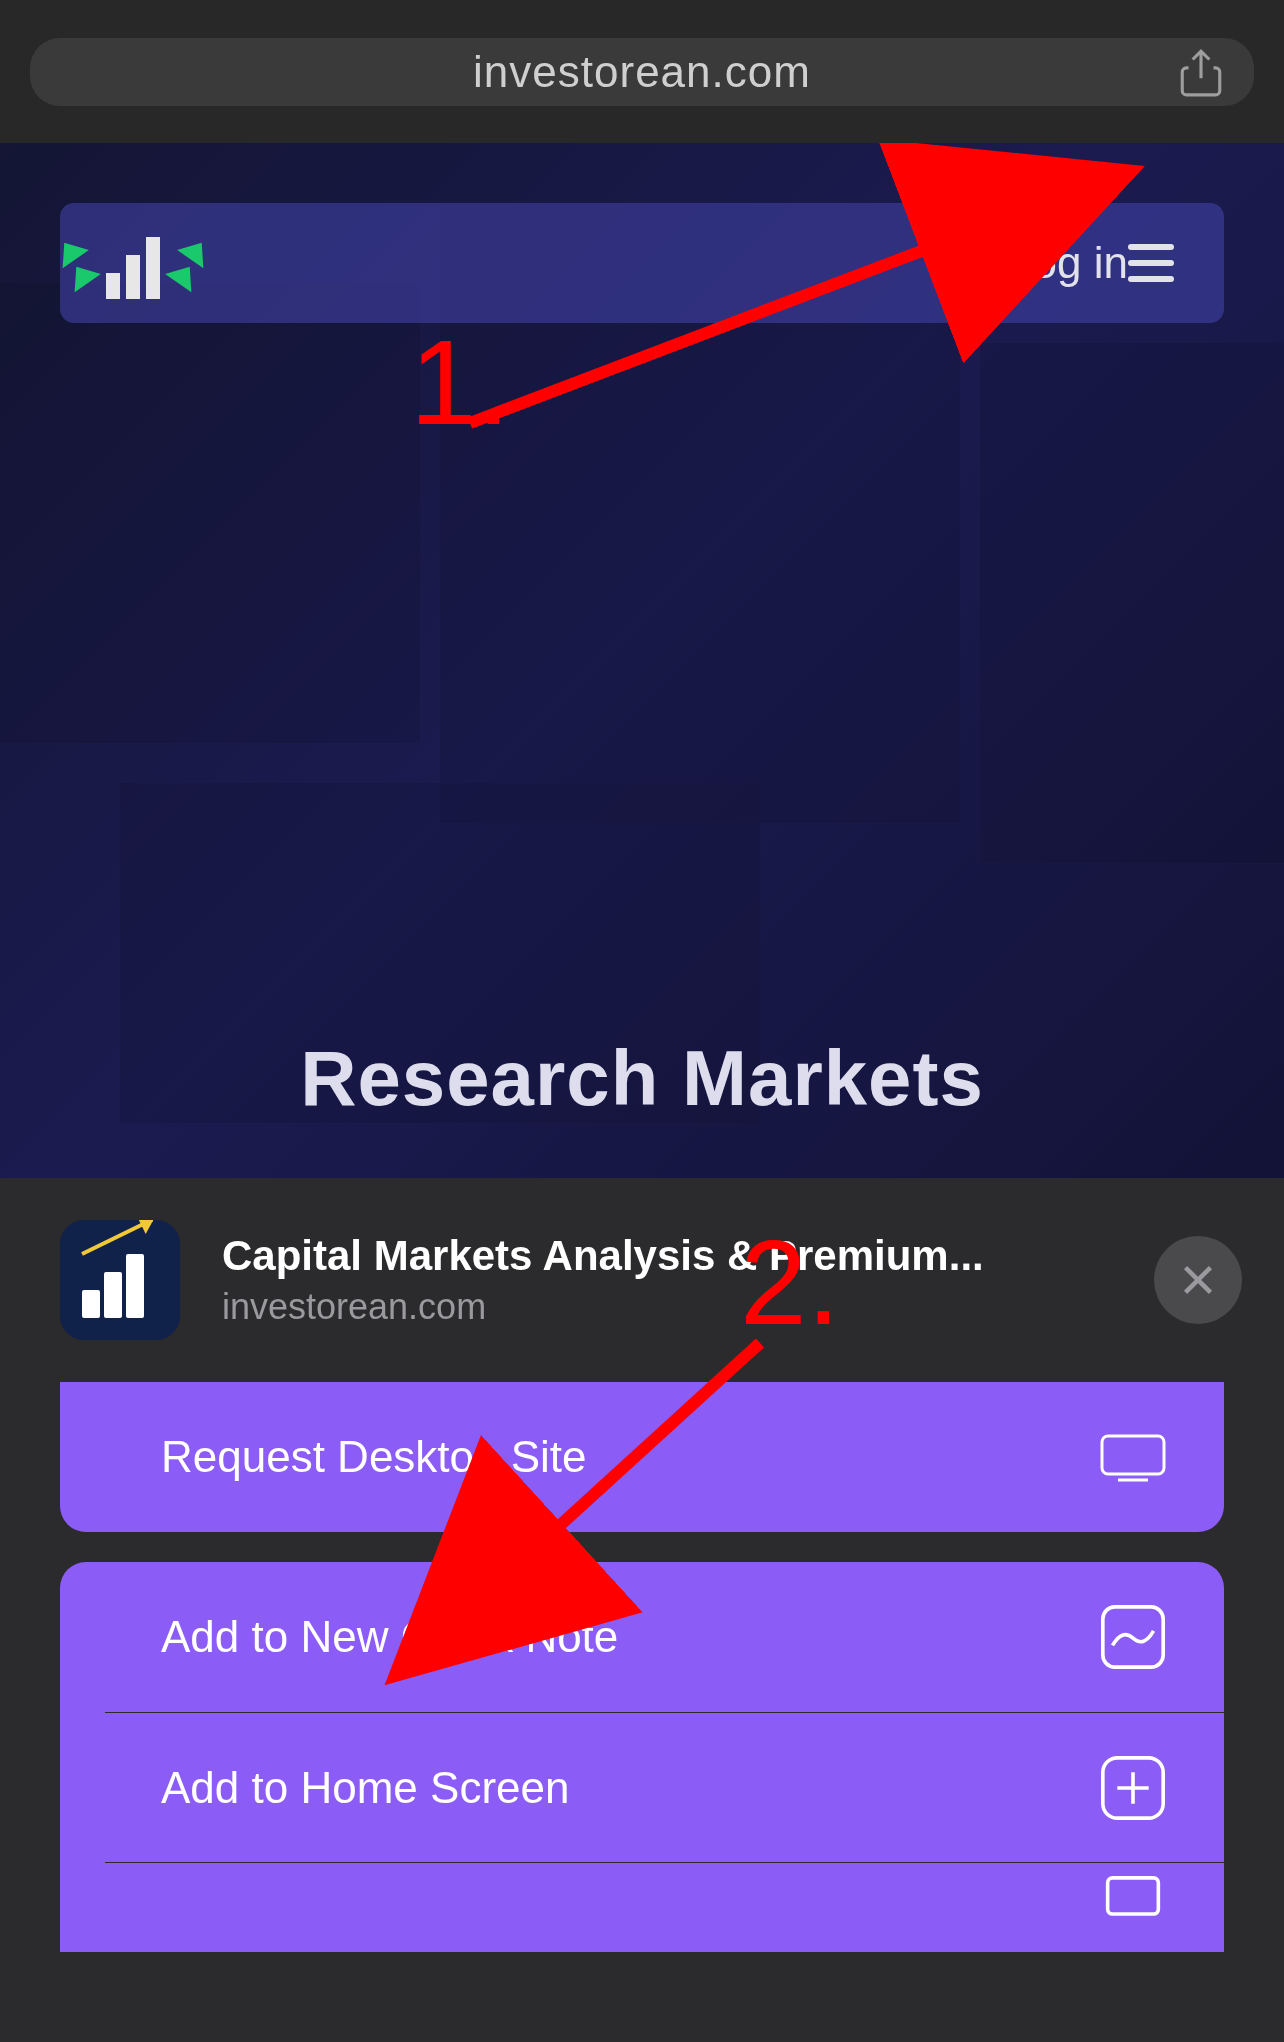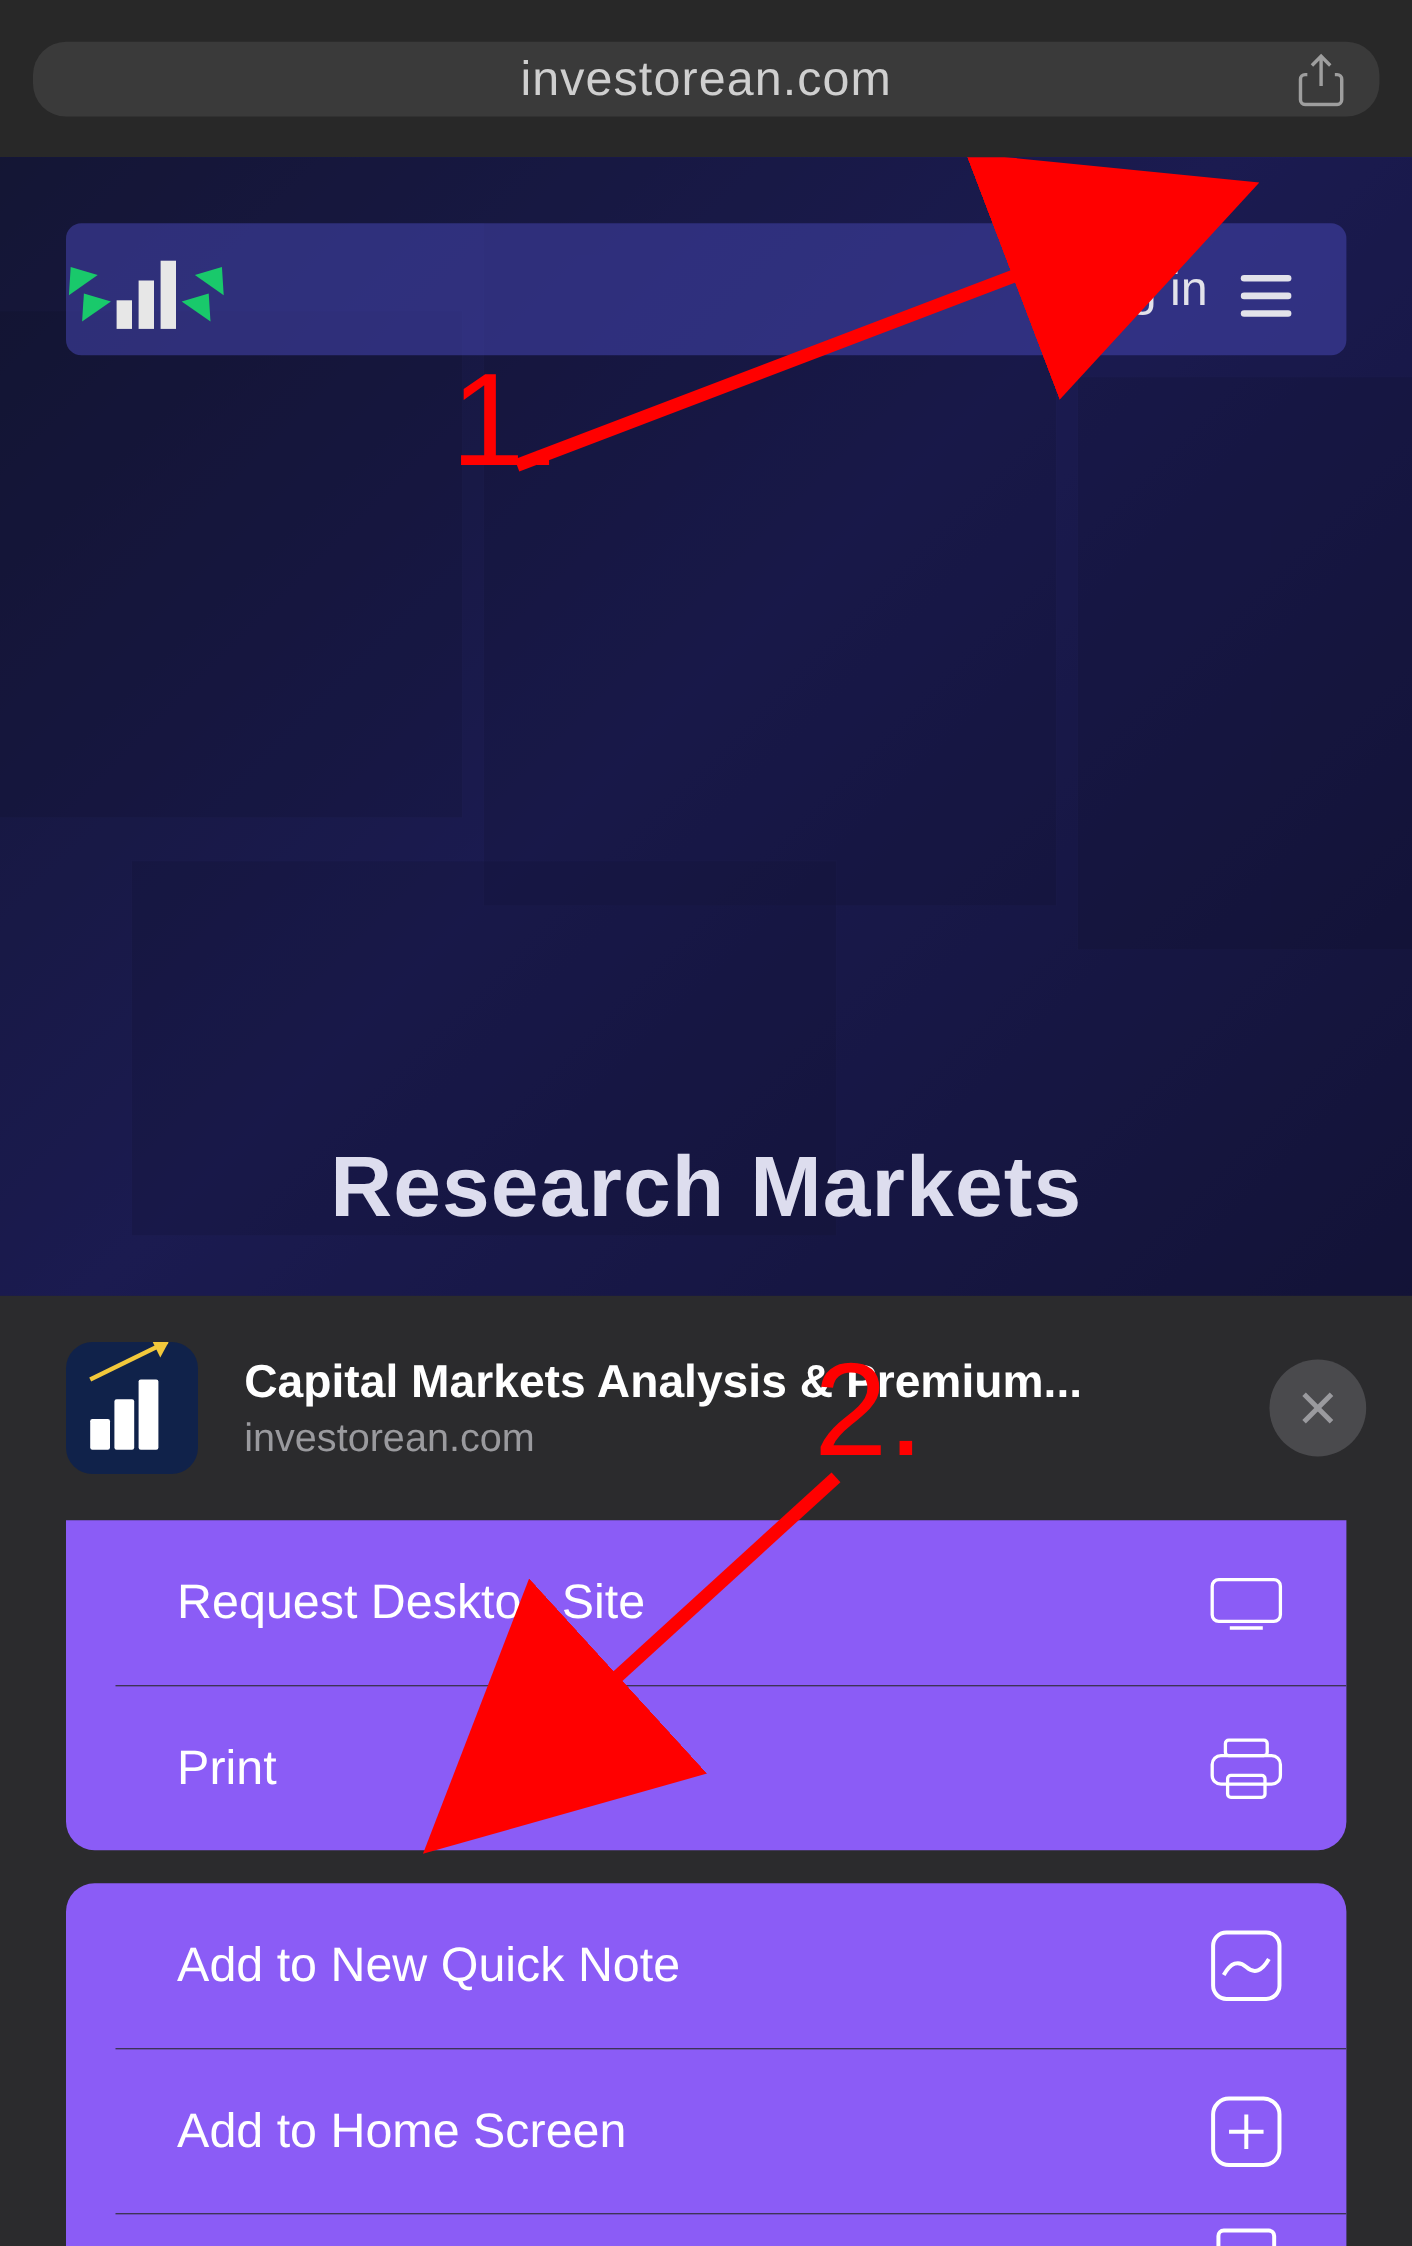--- a/index.html
+++ b/index.html
@@ -52,21 +52,21 @@
   .logo .wing::before, .logo .wing::after {
     content:""; position:absolute; width:0; height:0;
     border-left:16px solid transparent; border-right:16px solid transparent;
     border-bottom:20px solid #19c96b;
   }
   .logo .wing.left::before  { top:-58px; left:-46px; transform:rotate(-35deg); }
   .logo .wing.left::after   { top:-34px; left:-34px; transform:rotate(-35deg); }
   .logo .wing.right::before { top:-58px; left:14px;  transform:rotate(35deg); }
   .logo .wing.right::after  { top:-34px; left:2px;   transform:rotate(35deg); }
 
-  .nav-right { display:flex; align-items:flex-end; gap:30px; }
+  .nav-right { display:flex; align-items:center; }
   .login { color:#e2e2ea; font-size:44px; }
   .hamburger { display:flex; flex-direction:column; gap:10px; }
   .hamburger span { width:46px; height:6px; background:#e2e2ea; border-radius:3px; display:block; }
 
   
   .hero-text {
     position:absolute; top: 890px; left:0; right:0; text-align:center;
     color:#ddddee; font-size:78px; font-weight:700; letter-spacing:1px;
   }
 
@@ -194,30 +194,20 @@
     </div>
 
     <div class="menu-group first">
       <div class="menu-row">
         <span>Request Desktop Site</span>
         <span class="row-icon">
           <svg viewBox="0 0 70 50">
               <rect x="4" y="4" width="62" height="38" rx="6"></rect>
               <path d="M20 48 H50"></path>
             </svg>
-        </span>
-      </div>
-      <div class="menu-row">
-        <span>Print</span>
-        <span class="row-icon">
-          <svg viewBox="0 0 70 56">
-            <rect x="16" y="2" width="38" height="14" rx="3"></rect>
-            <rect x="4" y="16" width="62" height="26" rx="8"></rect>
-            <rect x="18" y="34" width="34" height="20" rx="3"></rect>
-          </svg>
         </span>
       </div>
     </div>
 
     <div class="menu-group cut">
       <div class="menu-row">
         <span>Add to New Quick Note</span>
         <span class="row-icon">
           <svg viewBox="0 0 58 58">
               <rect x="4" y="4" width="50" height="50" rx="10"></rect>

